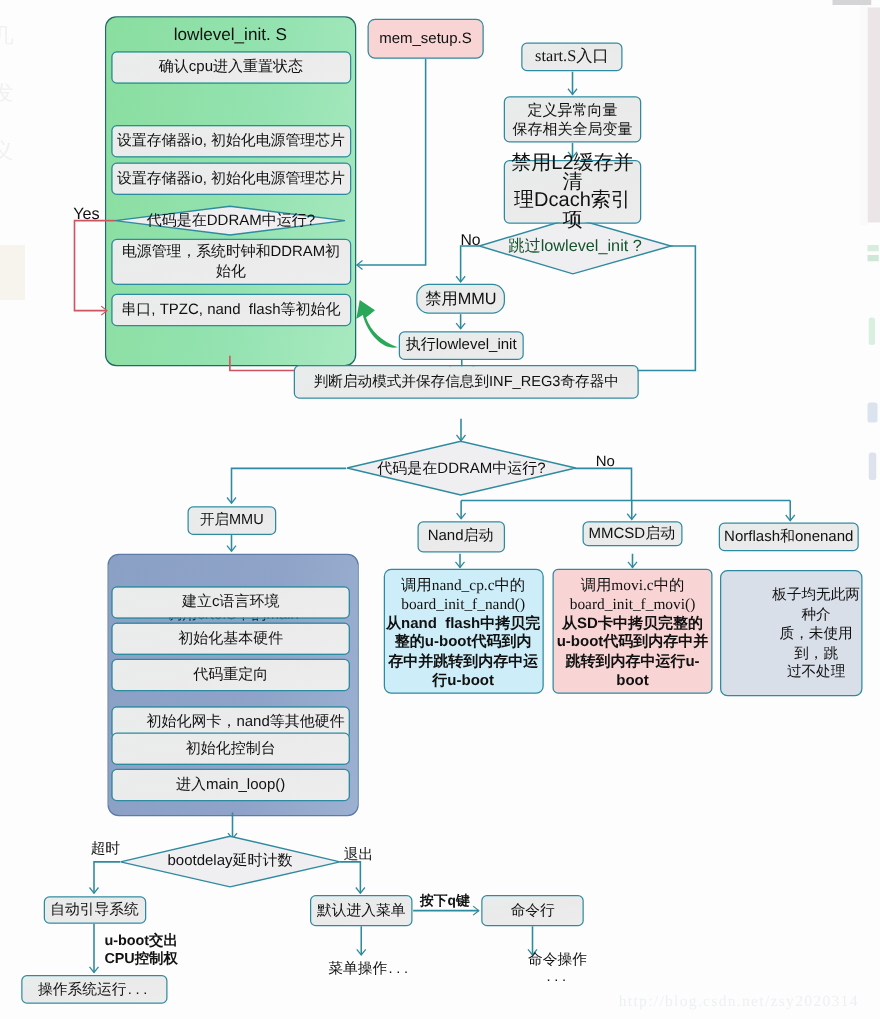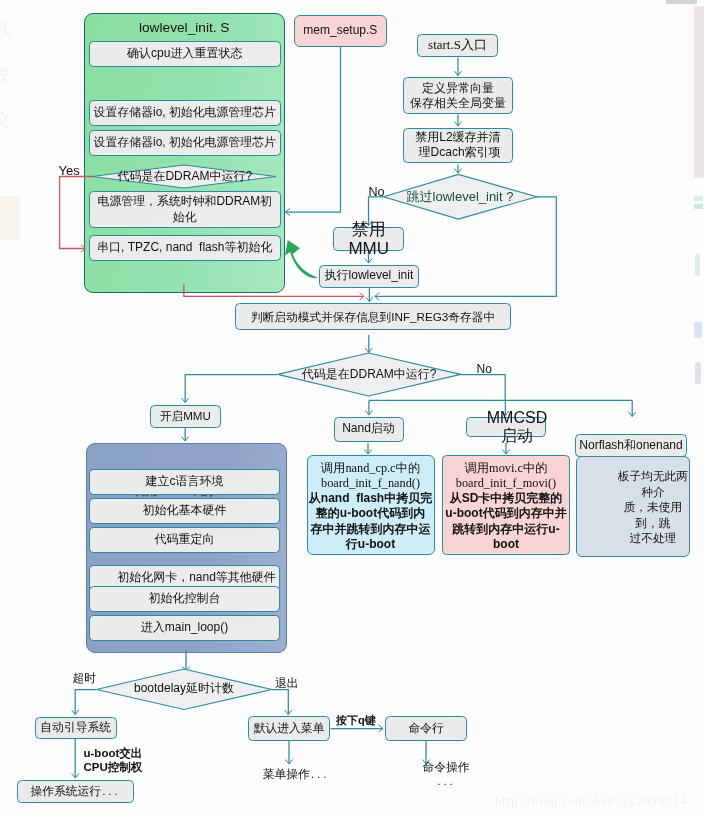--- a/index.html
+++ b/index.html
@@ -137,42 +137,42 @@
   <div class="node bx-inner" style="left:89px;top:129.8px;width:191.5px;height:26px;font-size:11.9px;">设置存储器io, 初始化电源管理芯片</div>
   <div class="node" style="left:89px;top:165px;width:191.5px;height:24px;font-size:12px;color:#111;">代码是在DDRAM中运行?</div>
   <div class="node bx-inner" style="left:89px;top:191px;width:191.5px;height:37px;font-size:11.9px;line-height:1.32;">电源管理，系统时钟和DDRAM初
 始化</div>
   <div class="node bx-inner" style="left:89px;top:234.5px;width:191.5px;height:26px;font-size:12px;">串口, TPZC, nand  flash等初始化</div>
 
   <div class="node bx-pink" style="left:294px;top:15.3px;width:92.7px;height:31.6px;font-size:12px;border-radius:6px;border-width:1.4px;">mem_setup.S</div>
   <div class="node bx" style="left:417.4px;top:34.1px;width:80.3px;height:23.3px;font-size:13px;font-family:'Liberation Serif',serif;">start.S入口</div>
   <div class="node bx" style="left:402.8px;top:77.2px;width:110.3px;height:37.2px;font-size:12px;line-height:15.2px;">定义异常向量
 保存相关全局变量</div>
-  <div class="node bx" style="left:402.8px;top:127.9px;width:110.3px;height:35px;font-size:12px;line-height:15.2px;text-align:right;">禁用L2缓存并清
+  <div class="node bx" style="left:402.8px;top:127.9px;width:110.3px;height:51px;font-size:16px;line-height:15.2px;">禁用L2缓存并清
 理Dcach索引项</div>
   <div class="node" style="left:382px;top:186px;width:156px;height:22px;font-size:13px;color:#14532d;">跳过lowlevel_init ?</div>
-  <div class="node bx" style="left:333.1px;top:227px;width:71.2px;height:24.3px;font-size:17px;">禁用MMU</div>
+  <div class="node bx" style="left:333.1px;top:227px;width:71.2px;height:24.3px;font-size:13px;border-radius:10px;">禁用MMU</div>
   <div class="node bx" style="left:318.9px;top:264.8px;width:100.1px;height:22.8px;font-size:12px;">执行lowlevel_init</div>
 
-  <div class="node bx" style="left:234.8px;top:303px;width:276.5px;height:26.8px;font-size:11.7px;">判断启动模式并保存信息到INF_REG3奇存器中</div>
+  <div class="node bx" style="left:234.8px;top:292px;width:276.5px;height:26.8px;font-size:11.7px;">判断启动模式并保存信息到INF_REG3奇存器中</div>
   <div class="node" style="left:277.7px;top:364px;width:183px;height:21px;font-size:12px;color:#111;">代码是在DDRAM中运行?</div>
 
   <div class="node bx" style="left:150px;top:404.5px;width:70.9px;height:23px;font-size:11.6px;">开启MMU</div>
 
   <div class="node" style="left:85px;top:447px;width:203px;height:20px;font-size:12px;color:#1a1a28;margin-top:35px;">调用crt0.S中的main</div>
   <div class="node bx-inner" style="left:89px;top:469px;width:191px;height:26px;font-size:12px;">建立c语言环境</div>
   <div class="node bx-inner" style="left:89px;top:498.2px;width:191px;height:26px;font-size:12px;">初始化基本硬件</div>
   <div class="node bx-inner" style="left:89px;top:527.4px;width:191px;height:26px;font-size:12px;">代码重定向</div>
   <div class="node bx-inner" style="left:89px;top:565px;width:191px;height:26px;font-size:12px;padding-left:24px;">初始化网卡，nand等其他硬件</div>
   <div class="node bx-inner" style="left:89px;top:585.8px;width:191px;height:26px;font-size:12px;">初始化控制台</div>
   <div class="node bx-inner" style="left:89px;top:615px;width:191px;height:26px;font-size:12px;">进入main_loop()</div>
 
   <div class="node bx" style="left:333.5px;top:416.8px;width:70px;height:25px;font-size:12px;">Nand启动</div>
-  <div class="node bx" style="left:465.5px;top:417px;width:80px;height:20px;font-size:16px;padding-left:23px;">MMCSD启动</div>
-  <div class="node bx" style="left:575px;top:418px;width:112px;height:23px;font-size:12px;margin-top:16px;">Norflash和onenand</div>
+  <div class="node bx" style="left:465.5px;top:417px;width:80px;height:20px;font-size:12px;">MMCSD启动</div>
+  <div class="node bx" style="left:575px;top:418px;width:112px;height:23px;font-size:12px;">Norflash和onenand</div>
   <div class="node bx-cyan" style="left:306.5px;top:455.4px;width:128px;height:100px;flex-direction:column;padding-top:2px;">
     <span class="sf">调用nand_cp.c中的</span>
     <span class="sf">board_init_f_nand()</span>
     <span class="bd">从nand  flash中拷贝完</span>
     <span class="bd">整的u-boot代码到内</span>
     <span class="bd">存中并跳转到内存中运</span>
     <span class="bd">行u-boot</span>
   </div>
   <div class="node bx-pink" style="left:442px;top:455.4px;width:128px;height:100px;flex-direction:column;padding-top:2px;">
     <span class="sf">调用movi.c中的</span>

